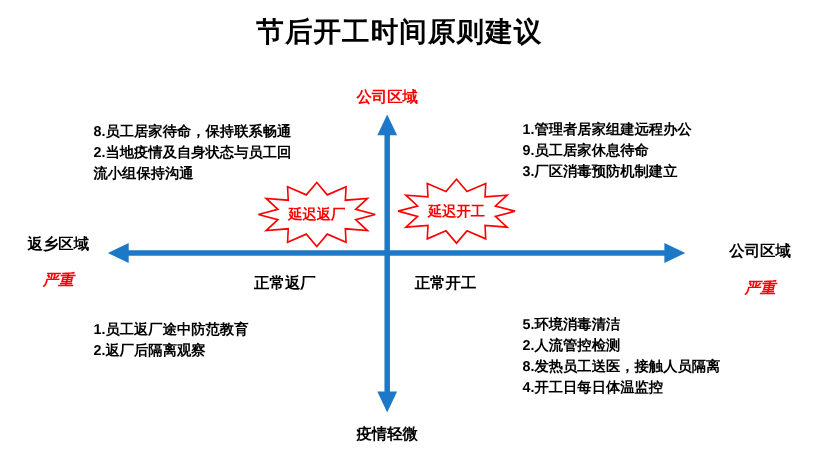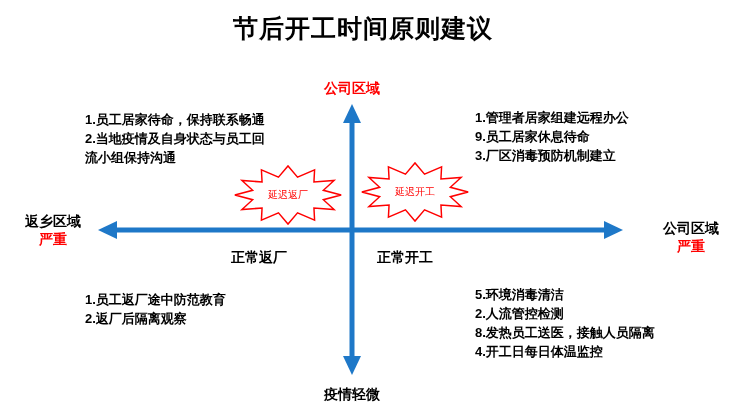--- a/index.html
+++ b/index.html
@@ -30,37 +30,37 @@
   }
   .axes-svg { position: absolute; left: 0; top: 0; width: 750px; height: 415px; }
   .axis-line { stroke: var(--axis); stroke-width: 5; }
   .arrowhead { fill: var(--axis); }
 
   .axis-label { position: absolute; font-weight: bold; font-size: 14px; }
   .label-top    { left: 302px; top: 80px;  width: 100px; text-align: center; color: var(--red); }
   .label-bottom { left: 302px; top: 386px; width: 100px; text-align: center; color: var(--ink); font-family: Liberation Mono, monospace; }
   .label-left   { left: 8px;   top: 213px; width: 90px;  text-align: center; }
   .label-right  { left: 643px; top: 220px; width: 96px;  text-align: center; }
-  .axis-label .line2 { color: var(--red); margin-top: 0; }
+  .axis-label .line2 { color: var(--red); margin-top: 15px; font-style: italic; }
 
   .quad { position: absolute; font-size: 13px; font-weight: bold; line-height: 19px; }
   .q-tl { left: 85px;  top: 110px; width: 230px; }
   .q-tr { left: 475px; top: 108px; width: 240px; }
   .q-bl { left: 85px;  top: 290px; width: 230px; }
   .q-br { left: 475px; top: 285px; width: 250px; }
 
   .burst { position: absolute; width: 110px; height: 62px; }
   .burst-left  { left: 233px; top: 164px; }
   .burst-right { left: 360px; top: 161px; }
   .burst svg { position: absolute; left: 0; top: 0; width: 100%; height: 100%; }
   .burst polygon { fill: #ffffff; stroke: var(--red); stroke-width: 1.6; }
   .burst .burst-text {
     position: absolute; left: 0; top: 0; width: 100%; height: 100%;
     display: flex; align-items: center; justify-content: center;
-    color: var(--red); font-size: 10px; font-weight: normal;
+    color: var(--red); font-size: 13px; font-weight: bold;
   }
 
   .normal-label { position: absolute; font-size: 14px; font-weight: bold; color: var(--ink); }
   .normal-left  { left: 231px; top: 249px; }
   .normal-right { left: 377px; top: 249px; }
 </style>
 </head>
 <body>
 
 <div class="stage">
@@ -102,21 +102,21 @@
     <svg viewBox="0 0 120 64" preserveAspectRatio="none">
       <polygon points="118,32 98.6,36.9 110.2,47 88.3,45.4 89,58 70.4,50.4 60,62 49.6,50.4 31,58 31.7,45.4 9.8,47 21.4,36.9 2,32 21.4,27.1 9.8,17 31.7,18.6 31,6 49.6,13.6 60,2 70.4,13.6 89,6 88.3,18.6 110.2,17 98.6,27.1"></polygon>
     </svg>
     <div class="burst-text">延迟开工</div>
   </div>
 
   <div class="normal-label normal-left">正常返厂</div>
   <div class="normal-label normal-right">正常开工</div>
 
   <div class="quad q-tl">
-    <div>1.员工居家待命，保持联系畅通</div>
+    <div>8.员工居家待命，保持联系畅通</div>
     <div>2.当地疫情及自身状态与员工回</div>
     <div>流小组保持沟通</div>
   </div>
 
   <div class="quad q-tr">
     <div>1.管理者居家组建远程办公</div>
     <div>9.员工居家休息待命</div>
     <div>3.厂区消毒预防机制建立</div>
   </div>
 

